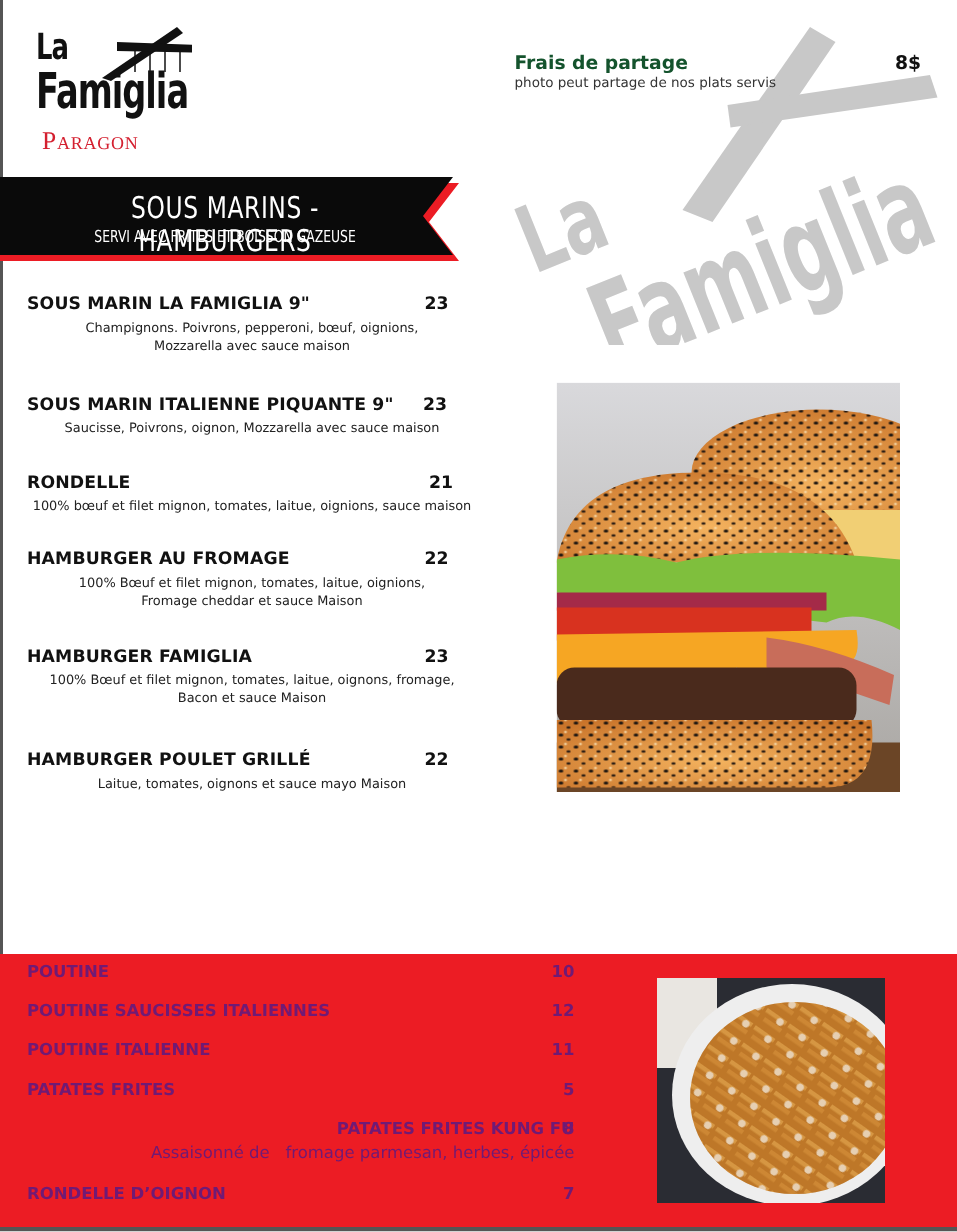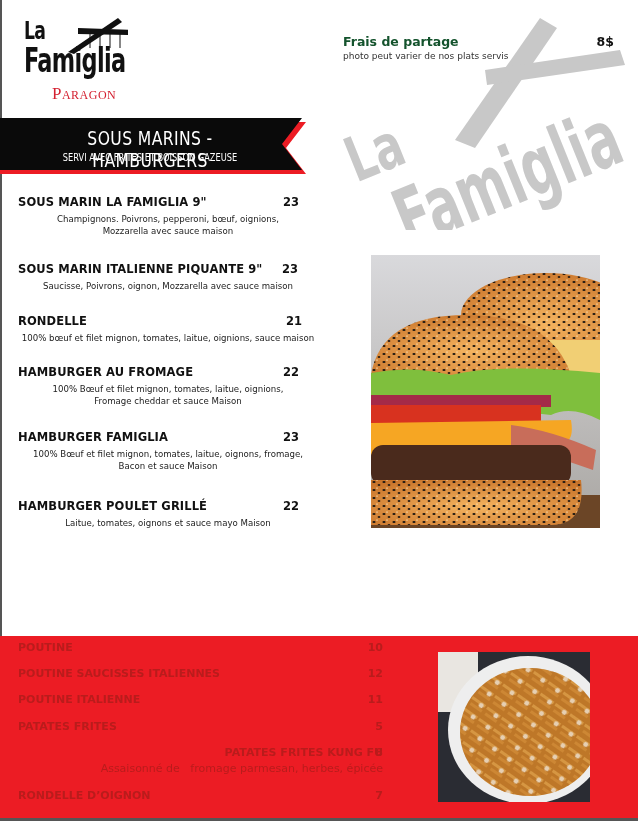--- a/index.html
+++ b/index.html
@@ -9,21 +9,21 @@
   }
   .page-border { position:absolute; left:0; top:0; width:2px; height:636px; background:#555; }
 
   
   .logo { position:absolute; left:24px; top:18px; width:110px; height:90px; }
   .logo .la { position:absolute; left:0; top:0; font-family:"DejaVu Sans", sans-serif; font-weight:bold;
     font-size:24px; letter-spacing:-1px; color:#111; transform:scaleX(0.72); transform-origin:left top; line-height:26px; }
   .logo .famiglia { position:absolute; left:0; top:26px; font-family:"DejaVu Sans", sans-serif; font-weight:bold;
     font-size:33px; letter-spacing:-1px; color:#111; transform:scaleX(0.68); transform-origin:left top; line-height:34px; }
   .logo .paragon { position:absolute; left:4px; top:66px; font-family:"Liberation Serif", serif; font-size:17px;
-    color:#d42030; letter-spacing:0.5px; line-height:20px;margin-left:24px; }
+    color:#d42030; letter-spacing:0.5px; line-height:20px; }
   .logo .cross { position:absolute; left:24px; top:0; width:80px; height:36px; }
 
   
   .banner { position:absolute; left:0; top:118px; width:308px; height:60px; }
   .banner svg { position:absolute; left:0; top:0; }
   .banner-title { position:absolute; left:0; width:300px; top:9px; text-align:center; color:#fff;
     font-family:"DejaVu Sans", sans-serif; font-size:20px; letter-spacing:0.5px; transform:scaleX(0.78); transform-origin:center top; line-height:22px; }
   .banner-sub { position:absolute; left:0; width:300px; top:34px; text-align:center; color:#fff;
     font-family:"DejaVu Sans", sans-serif; font-size:11px; transform:scaleX(0.75); transform-origin:center top; line-height:12px; }
 
@@ -41,21 +41,21 @@
   .item-name { font-family:"DejaVu Sans", sans-serif; font-weight:bold; font-size:11.5px; color:#111; white-space:nowrap; letter-spacing:0.1px; }
   .item-price { position:absolute; top:0; font-family:"DejaVu Sans", sans-serif; font-weight:bold; font-size:11.5px; color:#111; }
   .item-desc { font-family:"DejaVu Sans", sans-serif; font-size:8.6px; color:#222; line-height:12px; margin-top:4px;text-align:center; }
 
   
   .burger-photo { position:absolute; left:371px; top:255px; width:229px; height:273px; overflow:hidden; }
 
   
   .red-section { position:absolute; left:0; top:636px; width:638px; height:182px; background:#ec1c24; }
   .red-bottom-border { position:absolute; left:0; top:818px; width:638px; height:3px; background:#555; }
-  .ritem { position:absolute; left:18px; width:365px; color:#b91c1c; }
+  .ritem { position:absolute; left:18px; width:365px; color:#701a75; }
   .ritem-name { font-family:"DejaVu Sans", sans-serif; font-weight:bold; font-size:11px; white-space:nowrap; }
   .ritem-price { position:absolute; right:0; top:0; font-family:"DejaVu Sans", sans-serif; font-weight:bold; font-size:11px; }
   .ritem-desc { font-family:"DejaVu Sans", sans-serif; font-size:11px; margin-top:3px; white-space:pre; }
   .poutine-photo { position:absolute; left:438px; top:652px; width:152px; height:150px; overflow:hidden; }
 </style>
 </head>
 <body>
 
 <div class="page-border"></div>
 
@@ -87,21 +87,21 @@
     <text x="10" y="120" font-family="DejaVu Sans, sans-serif" font-weight="bold" font-size="62" transform="scale(0.7,1)">La</text>
     <text x="50" y="200" font-family="DejaVu Sans, sans-serif" font-weight="bold" font-size="80" transform="scale(0.62,1)">Famiglia</text>
   </g>
   <polygon points="120,130 205,8 222,18 140,138" fill="#c8c8c8"></polygon>
   <polygon points="150,60 285,40 290,55 152,75" fill="#c8c8c8"></polygon>
 </svg>
 
 <div class="share">
   <div class="share-title">Frais de partage</div>
   <div class="share-price">8$</div>
-  <div class="share-note">photo peut varier de nos plats servis</div>
+  <div class="share-note">photo peut partage de nos plats servis</div>
 </div>
 
 <div class="item" style="top:195px;">
   <div class="item-name">SOUS MARIN LA FAMIGLIA 9"</div>
   <div class="item-price" style="left:265px;">23</div>
   <div class="item-desc">
     <div>Champignons. Poivrons, pepperoni, bœuf, oignions,</div>
     <div>Mozzarella avec sauce maison</div>
   </div>
 </div>

